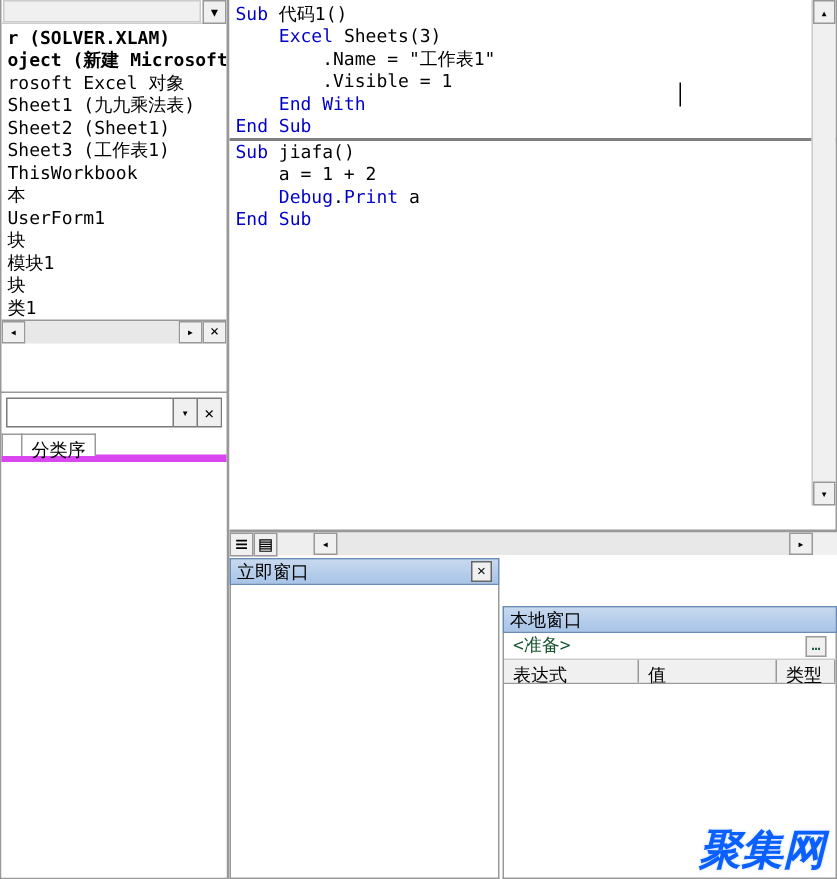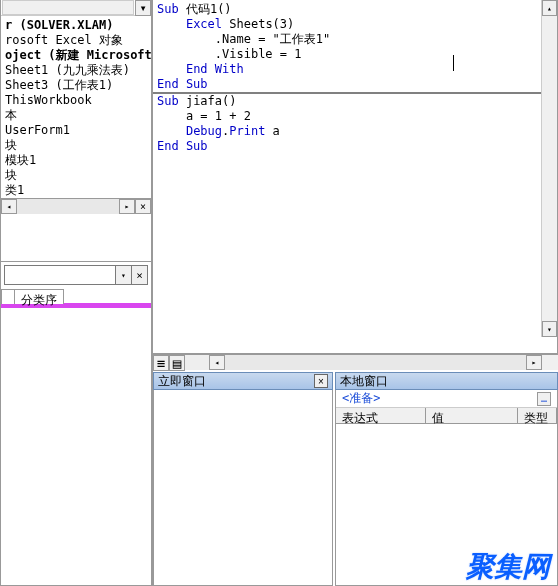--- a/index.html
+++ b/index.html
@@ -36,49 +36,50 @@
   .code-scroll-v .thumb { flex:1; }
   .code-scroll-h-bar { height: 16px; display: flex; border-top: 1px solid #999; background: #eee; }
   .csh-btn { width: 16px; height: 16px; border: 1px solid #999; background: #f0f0f0; display:flex; align-items:center; justify-content:center; font-size:14px; }
   .csh-gap { flex: 0 0 24px; }
   .csh-track { flex: 1; background: #e8e8e8; display:flex; }
   .csh-track .arr { width:16px; border:1px solid #999; background:#f0f0f0; display:flex; align-items:center; justify-content:center; font-size:8px;}
   .csh-track .tmid { flex:1;}
   .csh-corner { width: 16px; background: #f0f0f0; }
   .bottom-row { height: 214px; display: flex; margin-top: 2px; }
   .immediate-pane { flex: 0 0 180px; display:flex; flex-direction:column; margin-right: 2px; }
-  .locals-pane { flex: 1; display:flex; flex-direction:column; }
+  .locals-pane { flex: 1; display:flex; flex-direction:column;margin-top:32px; }
   .pane-title { height: 18px; background: linear-gradient(#c8d9ee, #a8c4e8); border: 1px solid #6a8db8; display:flex; align-items:center; padding: 0 4px; font-size: 12px; }
   .pane-title .t { flex:1; }
   .close-x { width: 14px; height: 14px; border: 1px solid #666; background: #f0f0f0; display:flex; align-items:center; justify-content:center; font-size: 10px; font-family: sans-serif; }
   .pane-body { flex:1; border:1px solid #999; border-top:none; background:#fff; }
-  .locals-ready { height: 18px; border-bottom: 1px solid #ccc; padding: 2px 6px; color: #1d4ed8; display:flex; align-items:center;}
+  .locals-ready { height: 18px; border-bottom: 1px solid #ccc; padding: 2px 6px; color: #14532d; display:flex; align-items:center;}
   .locals-ready .more { margin-left:auto; width:14px; height:14px; border:1px solid #999; background:#f0f0f0; display:flex;align-items:center;justify-content:center; font-size:10px;}
   .locals-headers { display: flex; height: 16px; border-bottom: 1px solid #999; }
   .locals-headers .col { border-right: 1px solid #999; padding: 2px 6px; background: #f0f0f0; }
   .col-expr { width: 90px; } .col-val { width: 92px; } .col-type { flex:1; }
   .watermark { position: absolute; right: 8px; bottom: 0px; font-family: "SimHei","Microsoft YaHei",sans-serif; font-size: 28px; font-weight: bold; color: #0a5fff; text-shadow: 0 0 2px #0a5fff40; font-style: italic; }
 </style>
 </head>
 <body>
 
 <div class="container">
   <div class="left-pane">
     <div class="project-tree">
       <div class="scrollbars-top">
         <div class="sb-h"></div>
         <div class="sb-down">
             <span>▾</span>
           </div>
       </div>
       <div class="tree-body" id="tree-body">
           <div class="tree-line bold">r (SOLVER.XLAM)</div>
+          <div class="tree-line bold">oject (新建 Microsoft</div>
           <div class="tree-line">rosoft Excel 对象</div>
-          <div class="tree-line bold">oject (新建 Microsoft</div>
           <div class="tree-line">Sheet1 (九九乘法表)</div>
+          <div class="tree-line">Sheet2 (Sheet1)</div>
           <div class="tree-line">Sheet3 (工作表1)</div>
           <div class="tree-line">ThisWorkbook</div>
           <div class="tree-line">本</div>
           <div class="tree-line">UserForm1</div>
           <div class="tree-line">块</div>
           <div class="tree-line">模块1</div>
           <div class="tree-line">块</div>
           <div class="tree-line">类1</div>
         </div>
       <div class="tree-scroll-area">

